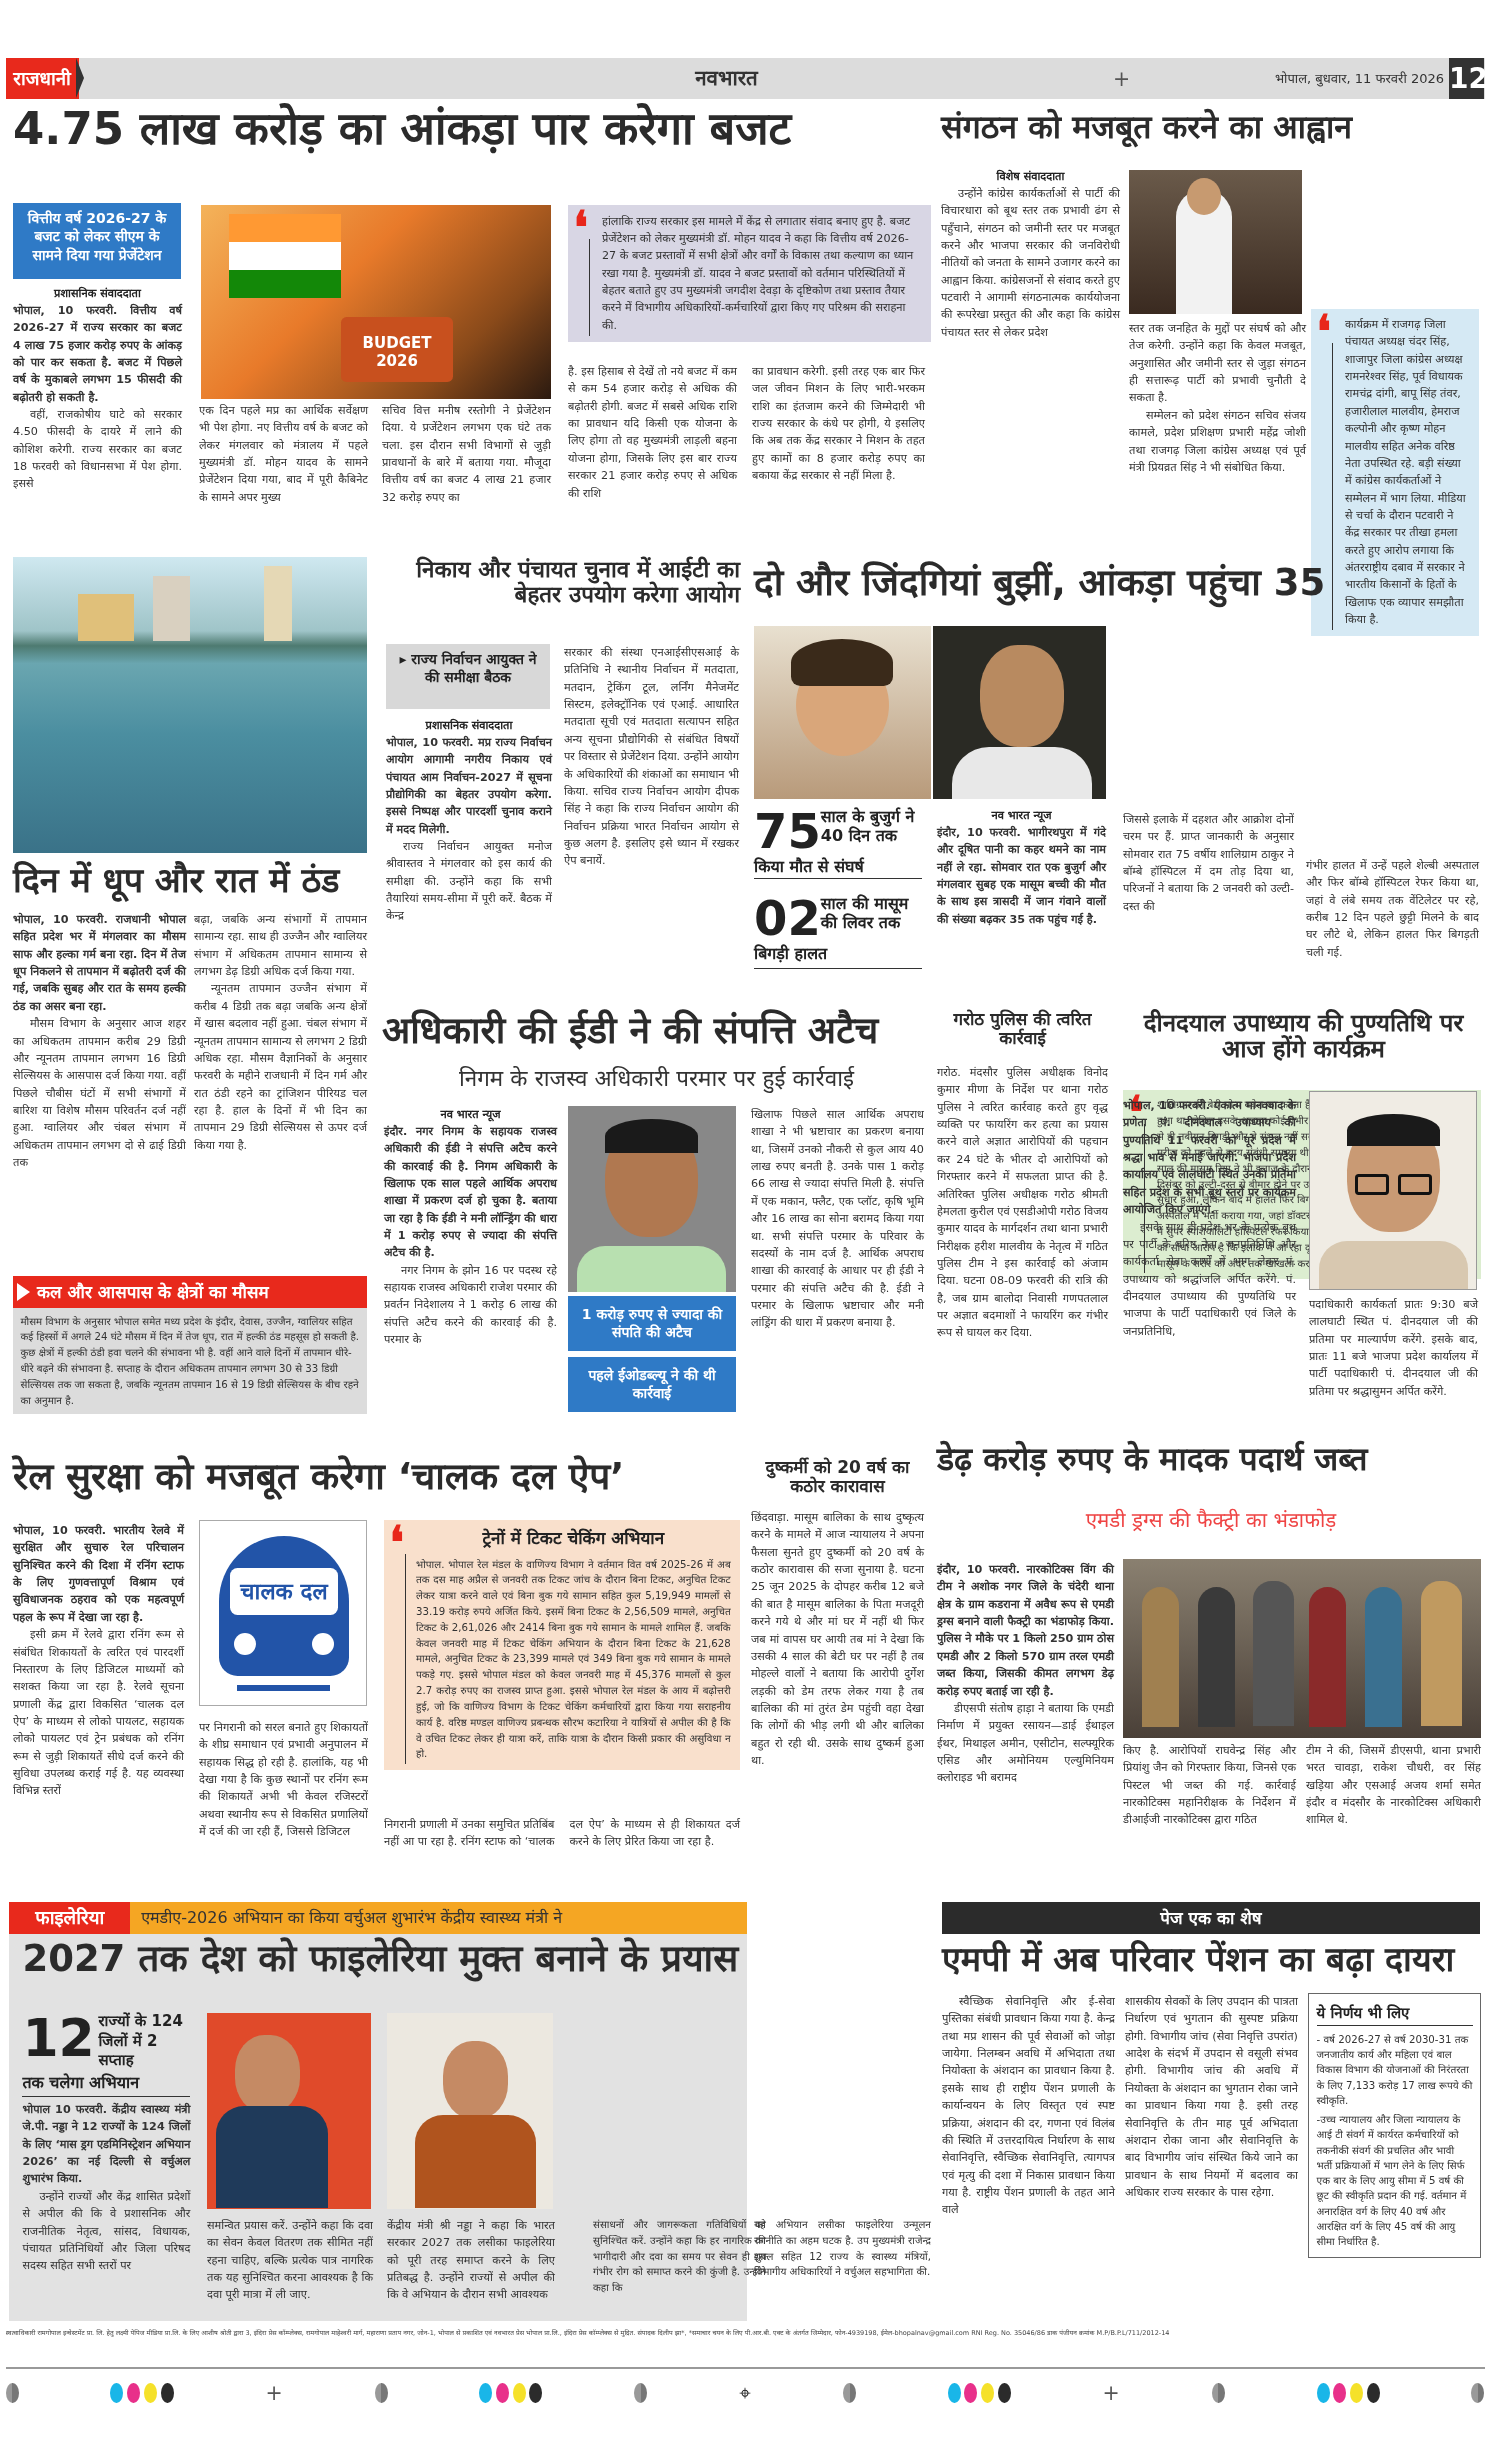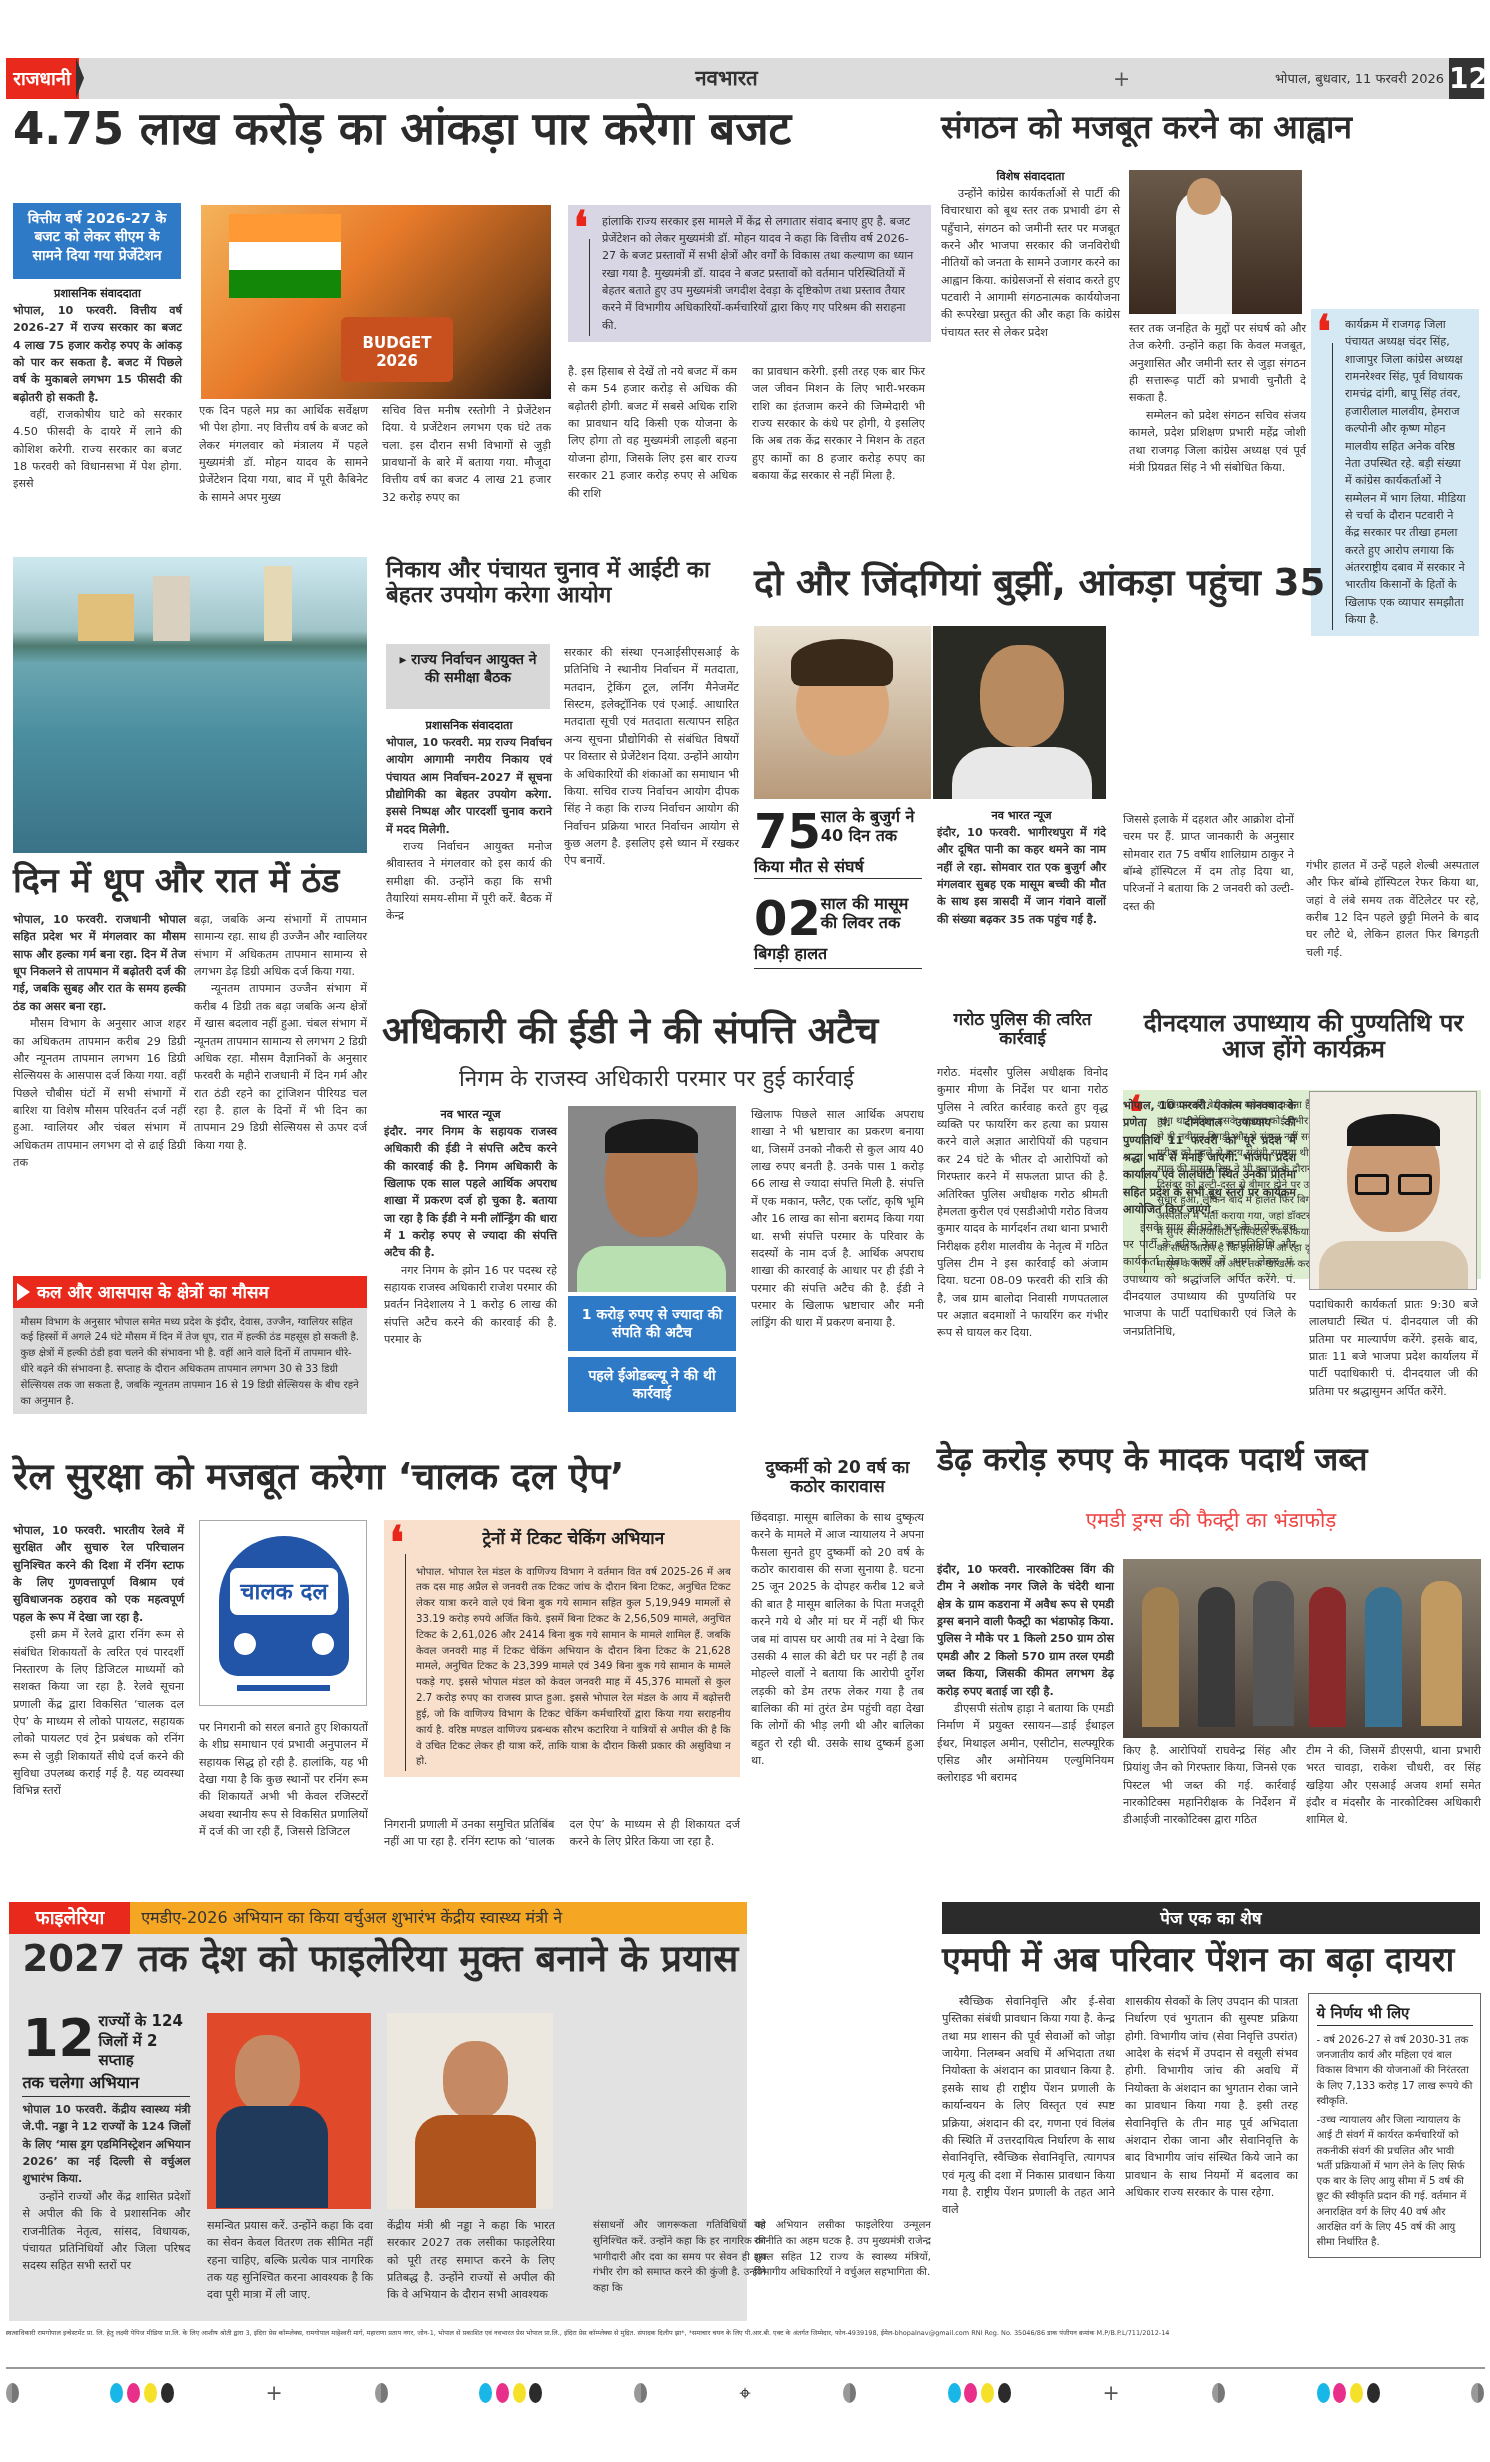--- a/index.html
+++ b/index.html
@@ -80,21 +80,21 @@
 <div class="abs" style="left:194px;top:911px;width:173px">
   <div class="txt">बढ़ा, जबकि अन्य संभागों में तापमान सामान्य रहा. साथ ही उज्जैन और ग्वालियर संभाग में अधिकतम तापमान सामान्य से लगभग डेढ़ डिग्री अधिक दर्ज किया गया.</div>
   <div class="txt" style="text-indent:17px">न्यूनतम तापमान उज्जैन संभाग में करीब 4 डिग्री तक बढ़ा जबकि अन्य क्षेत्रों में खास बदलाव नहीं हुआ. चंबल संभाग में न्यूनतम तापमान सामान्य से लगभग 2 डिग्री अधिक रहा. मौसम वैज्ञानिकों के अनुसार फरवरी के महीने राजधानी में दिन गर्म और रात ठंडी रहने का ट्रांजिशन पीरियड चल रहा है. हाल के दिनों में भी दिन का तापमान 29 डिग्री सेल्सियस से ऊपर दर्ज किया गया है.</div>
 </div>
 <div class="abs" style="left:13px;top:1276px;width:354px;height:32px;background:#e8291c;color:#fff;font-weight:bold;font-size:17px;line-height:32px;padding-left:24px">
   <span style="position:absolute;left:3.7px;top:6.5px;width:0;height:0;border-top:9.3px solid transparent;border-bottom:9.3px solid transparent;border-left:13px solid #fff"></span>
   <span>कल और आसपास के क्षेत्रों का मौसम</span>
 </div>
 <div class="abs" style="left:13px;top:1308px;width:354px;background:#dcdcdc;padding:5.6px 7.5px;font-size:10.2px;line-height:1.55;color:#333">मौसम विभाग के अनुसार भोपाल समेत मध्य प्रदेश के इंदौर, देवास, उज्जैन, ग्वालियर सहित कई हिस्सों में अगले 24 घंटे मौसम में दिन में तेज धूप, रात में हल्की ठंड महसूस हो सकती है. कुछ क्षेत्रों में हल्की ठंडी हवा चलने की संभावना भी है. वहीं आने वाले दिनों में तापमान धीरे-धीरे बढ़ने की संभावना है. सप्ताह के दौरान अधिकतम तापमान लगभग 30 से 33 डिग्री सेल्सियस तक जा सकता है, जबकि न्यूनतम तापमान 16 से 19 डिग्री सेल्सियस के बीच रहने का अनुमान है.</div>
 
-<div class="abs hl" style="left:386px;top:557px;width:354px;font-size:22.4px;text-align:left">निकाय और पंचायत चुनाव में आईटी का बेहतर उपयोग करेगा आयोग</div>
+<div class="abs hl" style="left:386px;top:557px;width:354px;font-size:22.4px;text-align:right">निकाय और पंचायत चुनाव में आईटी का बेहतर उपयोग करेगा आयोग</div>
 <div class="abs" style="left:386px;top:644px;width:164px;height:65px;background:#d8d8d8;font-weight:bold;font-size:14px;padding:5.6px 9.3px;line-height:1.35;text-align:center"><span>▸ </span><span>राज्य निर्वाचन आयुक्त ने की समीक्षा बैठक</span></div>
 <div class="abs" style="left:386px;top:717px;width:166px">
   <div class="by">प्रशासनिक संवाददाता</div>
   <div class="txt" style="font-weight:bold">भोपाल, 10 फरवरी. मप्र राज्य निर्वाचन आयोग आगामी नगरीय निकाय एवं पंचायत आम निर्वाचन-2027 में सूचना प्रौद्योगिकी का बेहतर उपयोग करेगा. इससे निष्पक्ष और पारदर्शी चुनाव कराने में मदद मिलेगी.</div>
   <div class="txt" style="text-indent:17px">राज्य निर्वाचन आयुक्त मनोज श्रीवास्तव ने मंगलवार को इस कार्य की समीक्षा की. उन्होंने कहा कि सभी तैयारियां समय-सीमा में पूरी करें. बैठक में केन्द्र</div>
 </div>
 <div class="abs txt" style="left:564px;top:644px;width:175px">सरकार की संस्था एनआईसीएसआई के प्रतिनिधि ने स्थानीय निर्वाचन में मतदाता, मतदान, ट्रेकिंग टूल, लर्निंग मैनेजमेंट सिस्टम, इलेक्ट्रॉनिक एवं एआई. आधारित मतदाता सूची एवं मतदाता सत्यापन सहित अन्य सूचना प्रौद्योगिकी से संबंधित विषयों पर विस्तार से प्रेजेंटेशन दिया. उन्होंने आयोग के अधिकारियों की शंकाओं का समाधान भी किया. सचिव राज्य निर्वाचन आयोग दीपक सिंह ने कहा कि राज्य निर्वाचन आयोग की निर्वाचन प्रक्रिया भारत निर्वाचन आयोग से कुछ अलग है. इसलिए इसे ध्यान में रखकर ऐप बनायें.</div>
 
 <div class="abs hl" style="left:754px;top:563px;width:731px;font-size:37px">दो और जिंदगियां बुझीं, आंकड़ा पहुंचा 35</div>
 <div class="abs photo" style="left:754px;top:626px;width:177px;height:173px;background:linear-gradient(180deg,#e8e0d0,#b89a7a)">
@@ -168,21 +168,21 @@
   <div style="position:absolute;left:18.6px;top:15px;width:130px;height:140px;background:#2254a8;border-radius:65px 65px 18.6px 18.6px"></div>
   <div style="position:absolute;left:30px;top:47px;width:108px;height:47px;background:#fff;border-radius:7.5px;color:#2254a8;font-weight:bold;font-size:22.4px;text-align:center;line-height:47px">चालक दल</div>
   <div style="position:absolute;left:34px;top:112px;width:22.4px;height:22.4px;background:#fff;border-radius:50%"></div>
   <div style="position:absolute;left:112px;top:112px;width:22.4px;height:22.4px;background:#fff;border-radius:50%"></div>
   <div style="position:absolute;left:37px;top:164px;width:93px;height:5.6px;background:#2254a8"></div>
 </div>
 <div class="abs txt" style="left:199px;top:1719px;width:169px">पर निगरानी को सरल बनाते हुए शिकायतों के शीघ्र समाधान एवं प्रभावी अनुपालन में सहायक सिद्ध हो रही है. हालांकि, यह भी देखा गया है कि कुछ स्थानों पर रनिंग रूम की शिकायतें अभी भी केवल रजिस्टरों अथवा स्थानीय रूप से विकसित प्रणालियों में दर्ज की जा रही हैं, जिससे डिजिटल</div>
 <div class="abs" style="left:384px;top:1520px;width:356px;background:#f9e0cc;padding:5.6px 9.3px 7.5px 32px;position:absolute">
   <span class="qm">❛</span>
     <span class="qbar"></span>
-  <div style="font-weight:bold;font-size:17px;text-align:center;margin-bottom:15px">ट्रेनों में टिकट चेकिंग अभियान</div>
+  <div style="font-weight:bold;font-size:17px;text-align:center;margin-bottom:8px">ट्रेनों में टिकट चेकिंग अभियान</div>
   <div style="font-size:10.2px;line-height:1.55;color:#333;text-align:justify">भोपाल. भोपाल रेल मंडल के वाणिज्य विभाग ने वर्तमान वित वर्ष 2025-26 में अब तक दस माह अप्रैल से जनवरी तक टिकट जांच के दौरान बिना टिकट, अनुचित टिकट लेकर यात्रा करने वाले एवं बिना बुक गये सामान सहित कुल 5,19,949 मामलों से 33.19 करोड़ रुपये अर्जित किये. इसमें बिना टिकट के 2,56,509 मामले, अनुचित टिकट के 2,61,026 और 2414 बिना बुक गये सामान के मामले शामिल हैं. जबकि केवल जनवरी माह में टिकट चेकिंग अभियान के दौरान बिना टिकट के 21,628 मामले, अनुचित टिकट के 23,399 मामले एवं 349 बिना बुक गये सामान के मामले पकड़े गए. इससे भोपाल मंडल को केवल जनवरी माह में 45,376 मामलों से कुल 2.7 करोड़ रुपए का राजस्व प्राप्त हुआ. इससे भोपाल रेल मंडल के आय में बढ़ोत्तरी हुई, जो कि वाणिज्य विभाग के टिकट चेकिंग कर्मचारियों द्वारा किया गया सराहनीय कार्य है. वरिष्ठ मण्डल वाणिज्य प्रबन्धक सौरभ कटारिया ने यात्रियों से अपील की है कि वे उचित टिकट लेकर ही यात्रा करें, ताकि यात्रा के दौरान किसी प्रकार की असुविधा न हो.</div>
 </div>
 <div class="abs txt cols2" style="left:384px;top:1816px;width:356px">निगरानी प्रणाली में उनका समुचित प्रतिबिंब नहीं आ पा रहा है. रनिंग स्टाफ को ‘चालक दल ऐप’ के माध्यम से ही शिकायत दर्ज करने के लिए प्रेरित किया जा रहा है.</div>
 
 <div class="abs hl" style="left:751px;top:1458px;width:173px;font-size:17px;text-align:center">दुष्कर्मी को 20 वर्ष का कठोर कारावास</div>
 <div class="abs txt" style="left:751px;top:1509px;width:173px">छिंदवाड़ा. मासूम बालिका के साथ दुष्कृत्य करने के मामले में आज न्यायालय ने अपना फैसला सुनते हुए दुष्कर्मी को 20 वर्ष के कठोर कारावास की सजा सुनाया है. घटना 25 जून 2025 के दोपहर करीब 12 बजे की बात है मासूम बालिका के पिता मजदूरी करने गये थे और मां घर में नहीं थी फिर जब मां वापस घर आयी तब मां ने देखा कि उसकी 4 साल की बेटी घर पर नहीं है तब मोहल्ले वालों ने बताया कि आरोपी दुर्गेश लड़की को डेम तरफ लेकर गया है तब बालिका की मां तुरंत डेम पहुंची वहा देखा कि लोगों की भीड़ लगी थी और बालिका बहुत रो रही थी. उसके साथ दुष्कर्म हुआ था.</div>
 
 <div class="abs hl" style="left:937px;top:1442px;width:548px;font-size:32px">डेढ़ करोड़ रुपए के मादक पदार्थ जब्त</div>
 <div class="abs" style="left:937px;top:1505px;width:548px;font-size:20.5px;text-align:center;color:#ef4444">एमडी ड्रग्स की फैक्ट्री का भंडाफोड़</div>
 <div class="abs" style="left:937px;top:1561px;width:177px">

